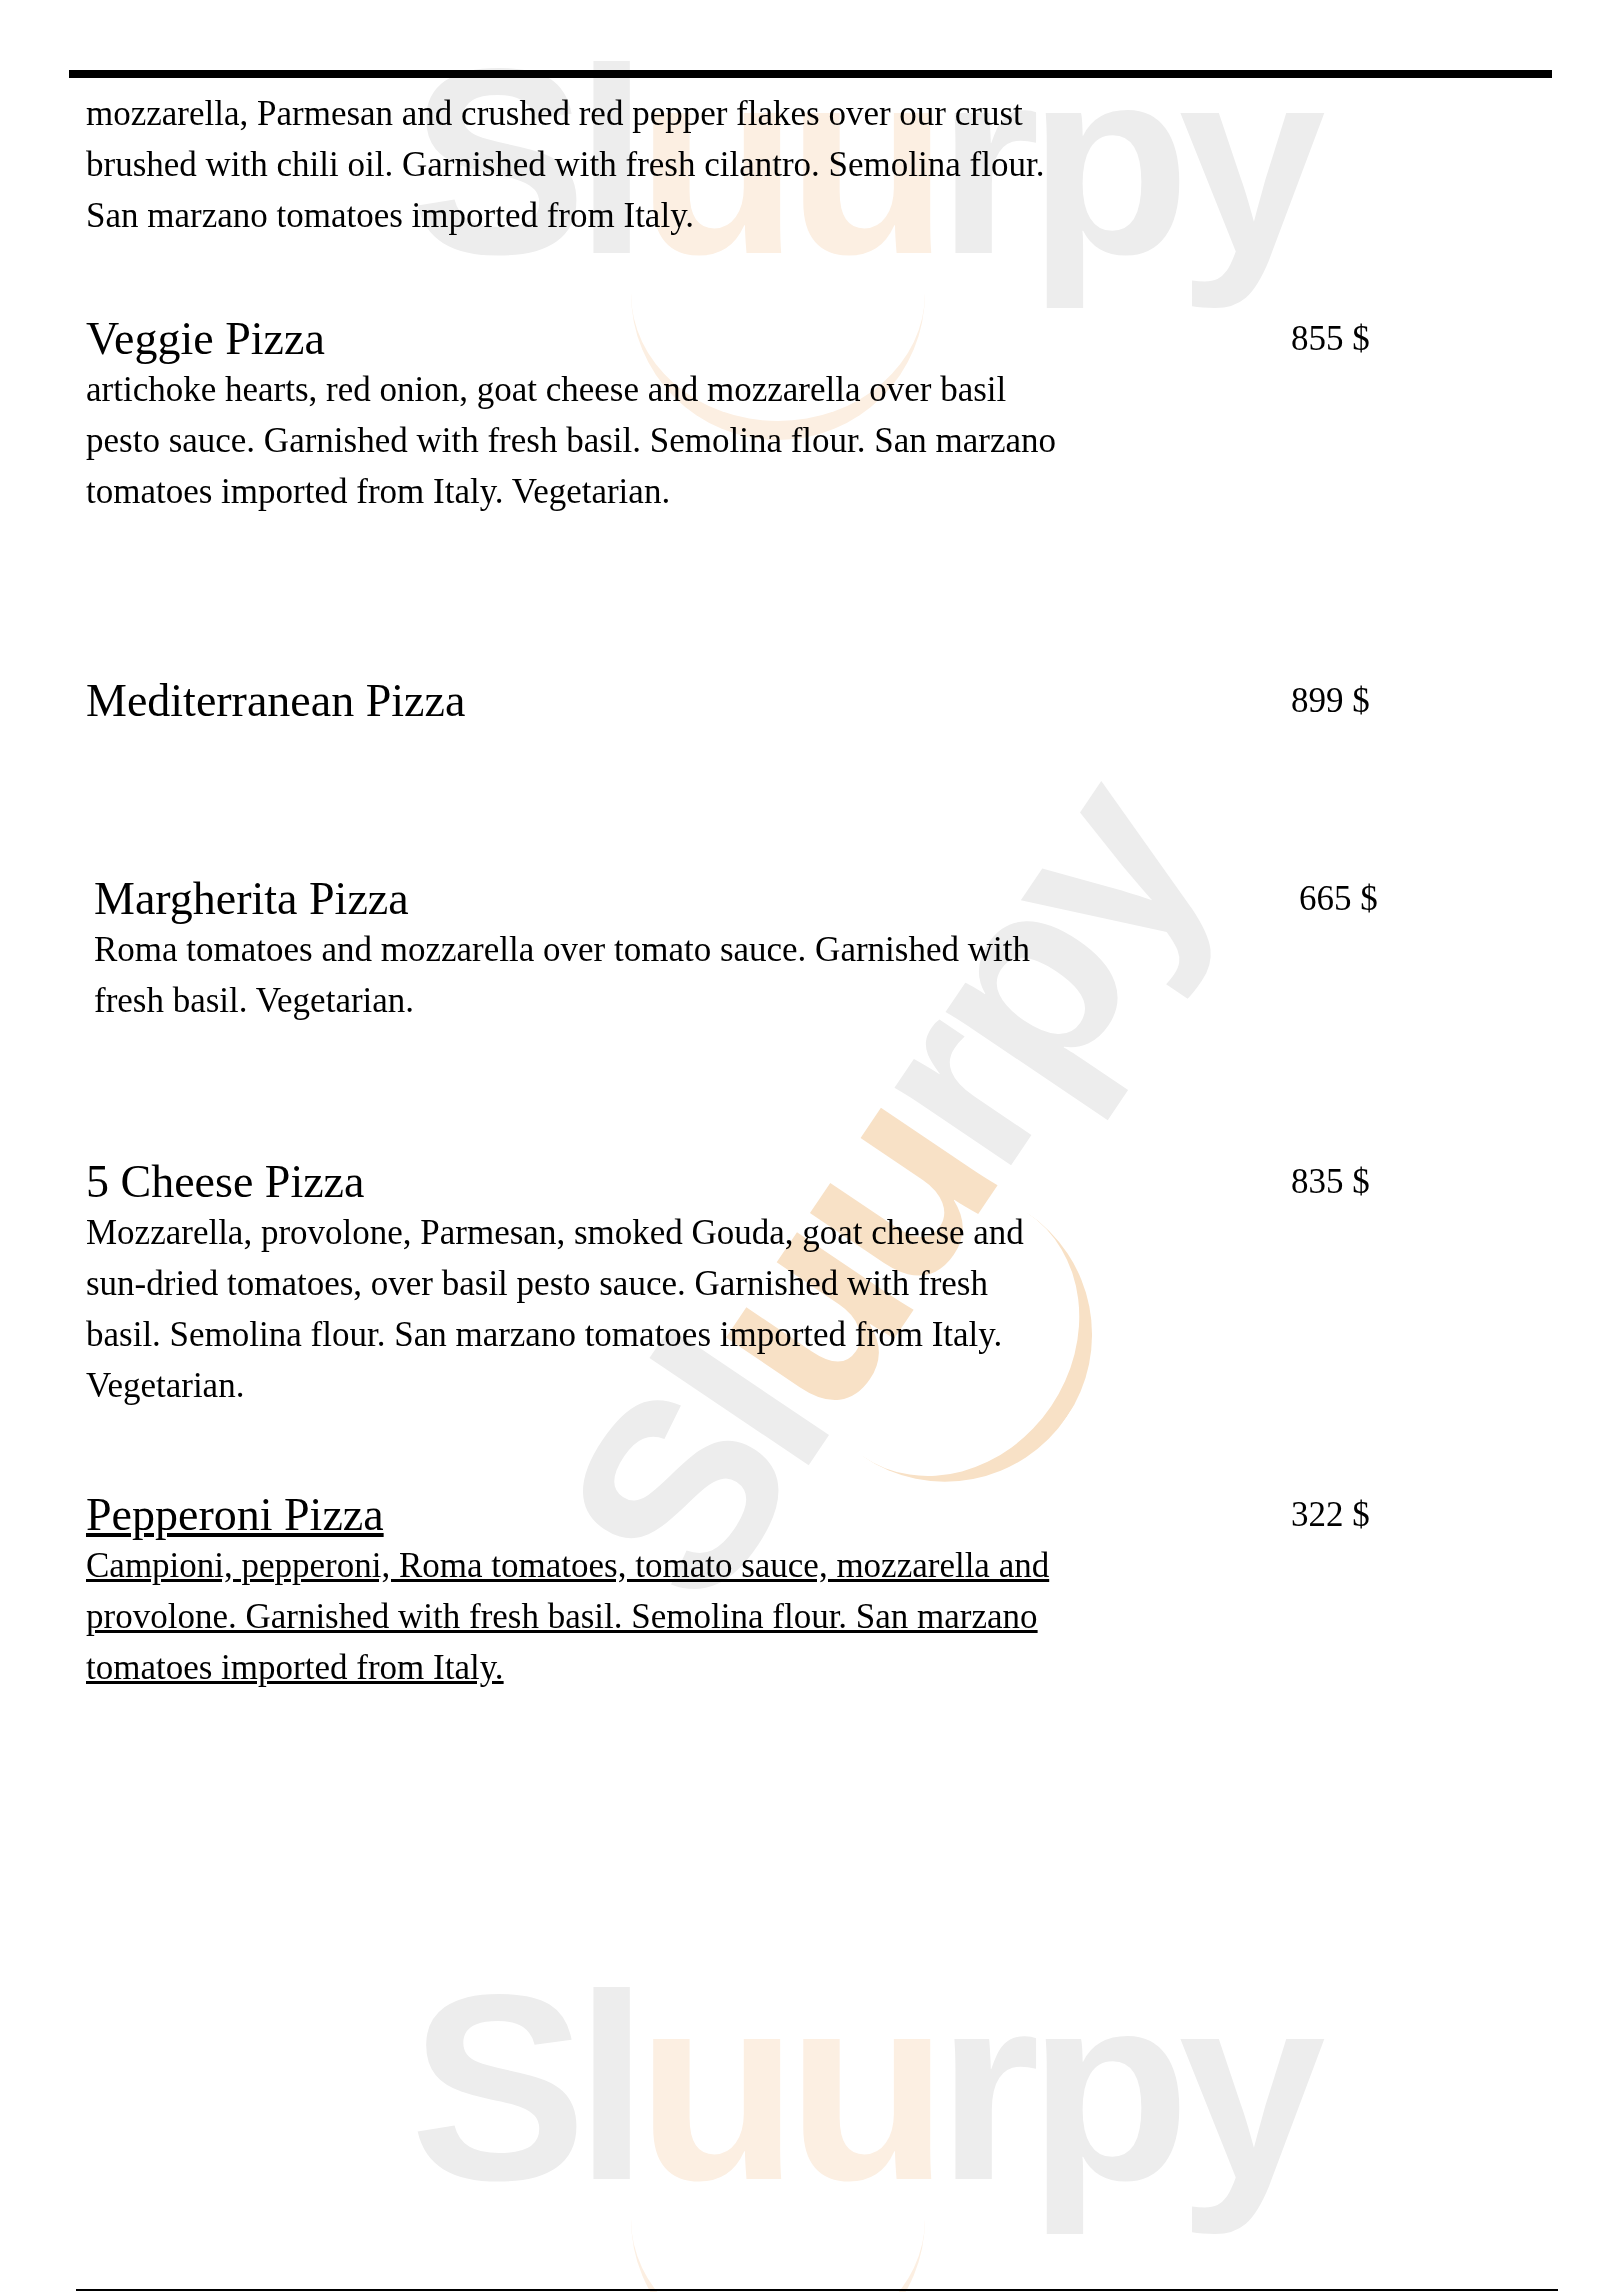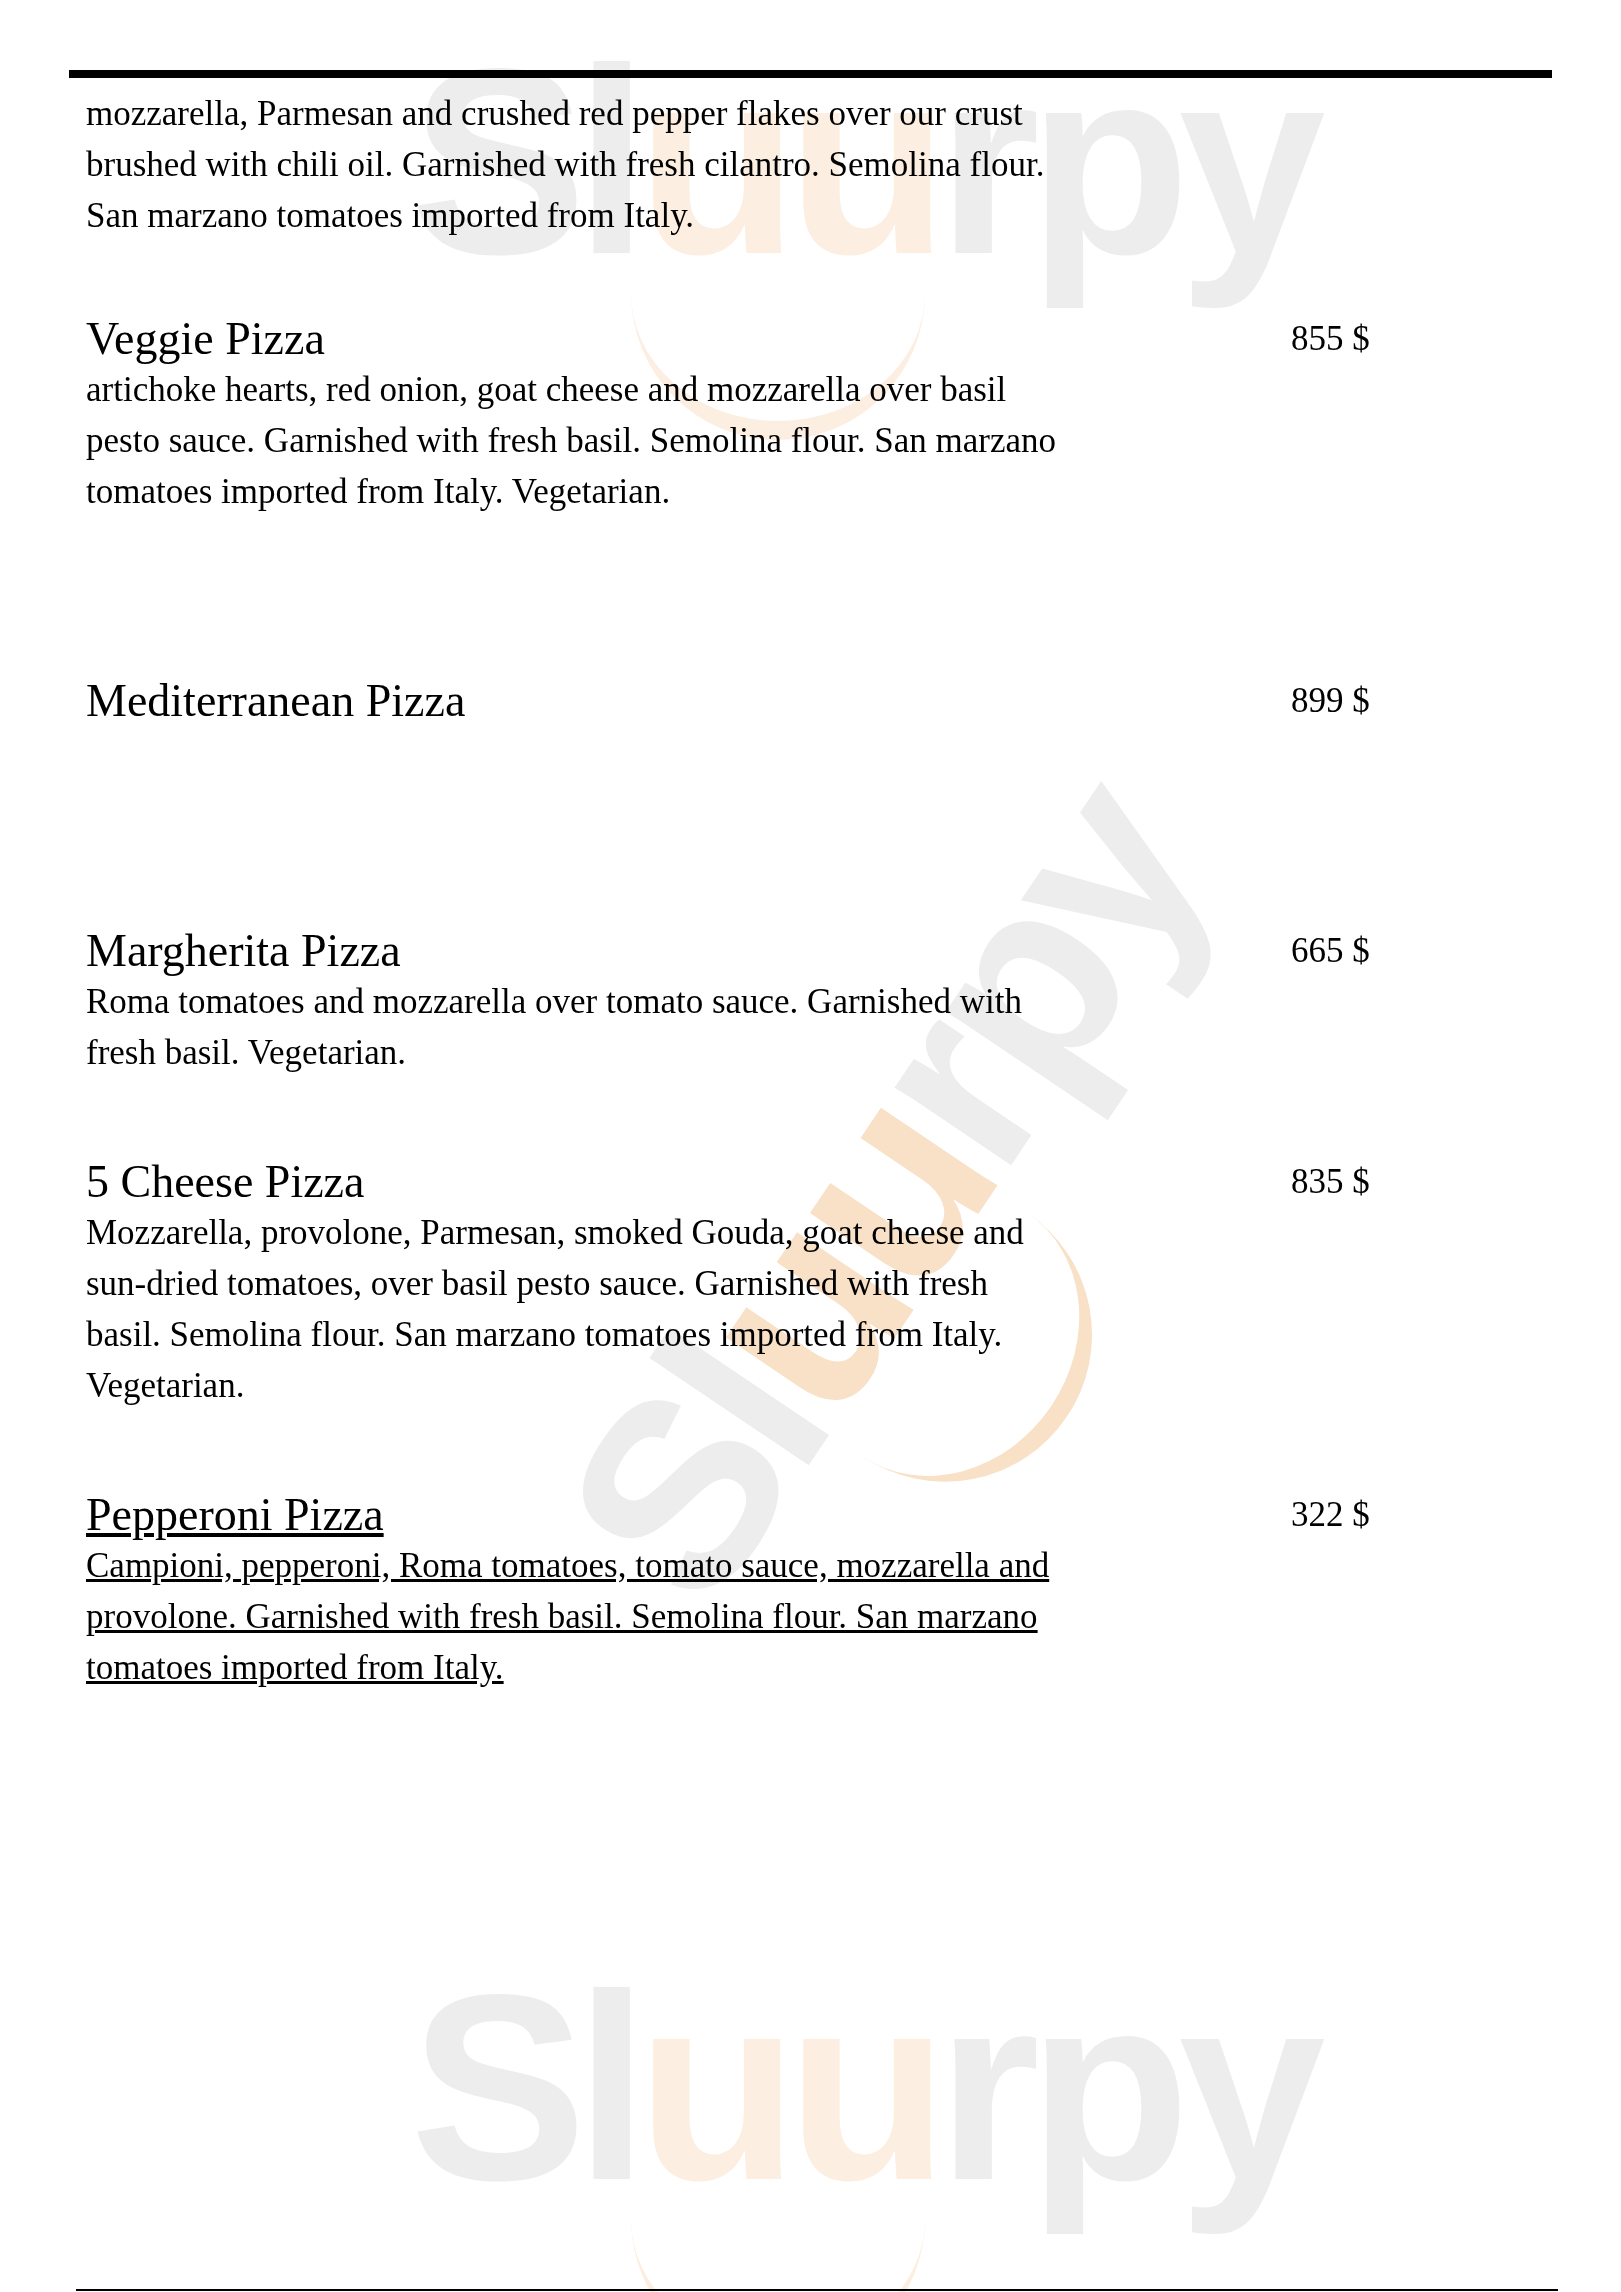--- a/index.html
+++ b/index.html
@@ -75,21 +75,21 @@
       <div>pesto sauce. Garnished with fresh basil. Semolina flour. San marzano</div>
       <div>tomatoes imported from Italy. Vegetarian.</div>
     </div>
   </div>
 
   <div class="item" style="top:646px;margin-top:29px;">
     <div class="item-title">Mediterranean Pizza</div>
     <div class="item-price">899 $</div>
   </div>
 
-  <div class="item" style="top:925px;">
+  <div class="item" style="top:873px;margin-left:8px;">
     <div class="item-title">Margherita Pizza</div>
     <div class="item-price">665 $</div>
     <div class="item-desc">
       <div>Roma tomatoes and mozzarella over tomato sauce. Garnished with</div>
       <div>fresh basil. Vegetarian.</div>
     </div>
   </div>
 
   <div class="item" style="top:1156px;">
     <div class="item-title">5 Cheese Pizza</div>

